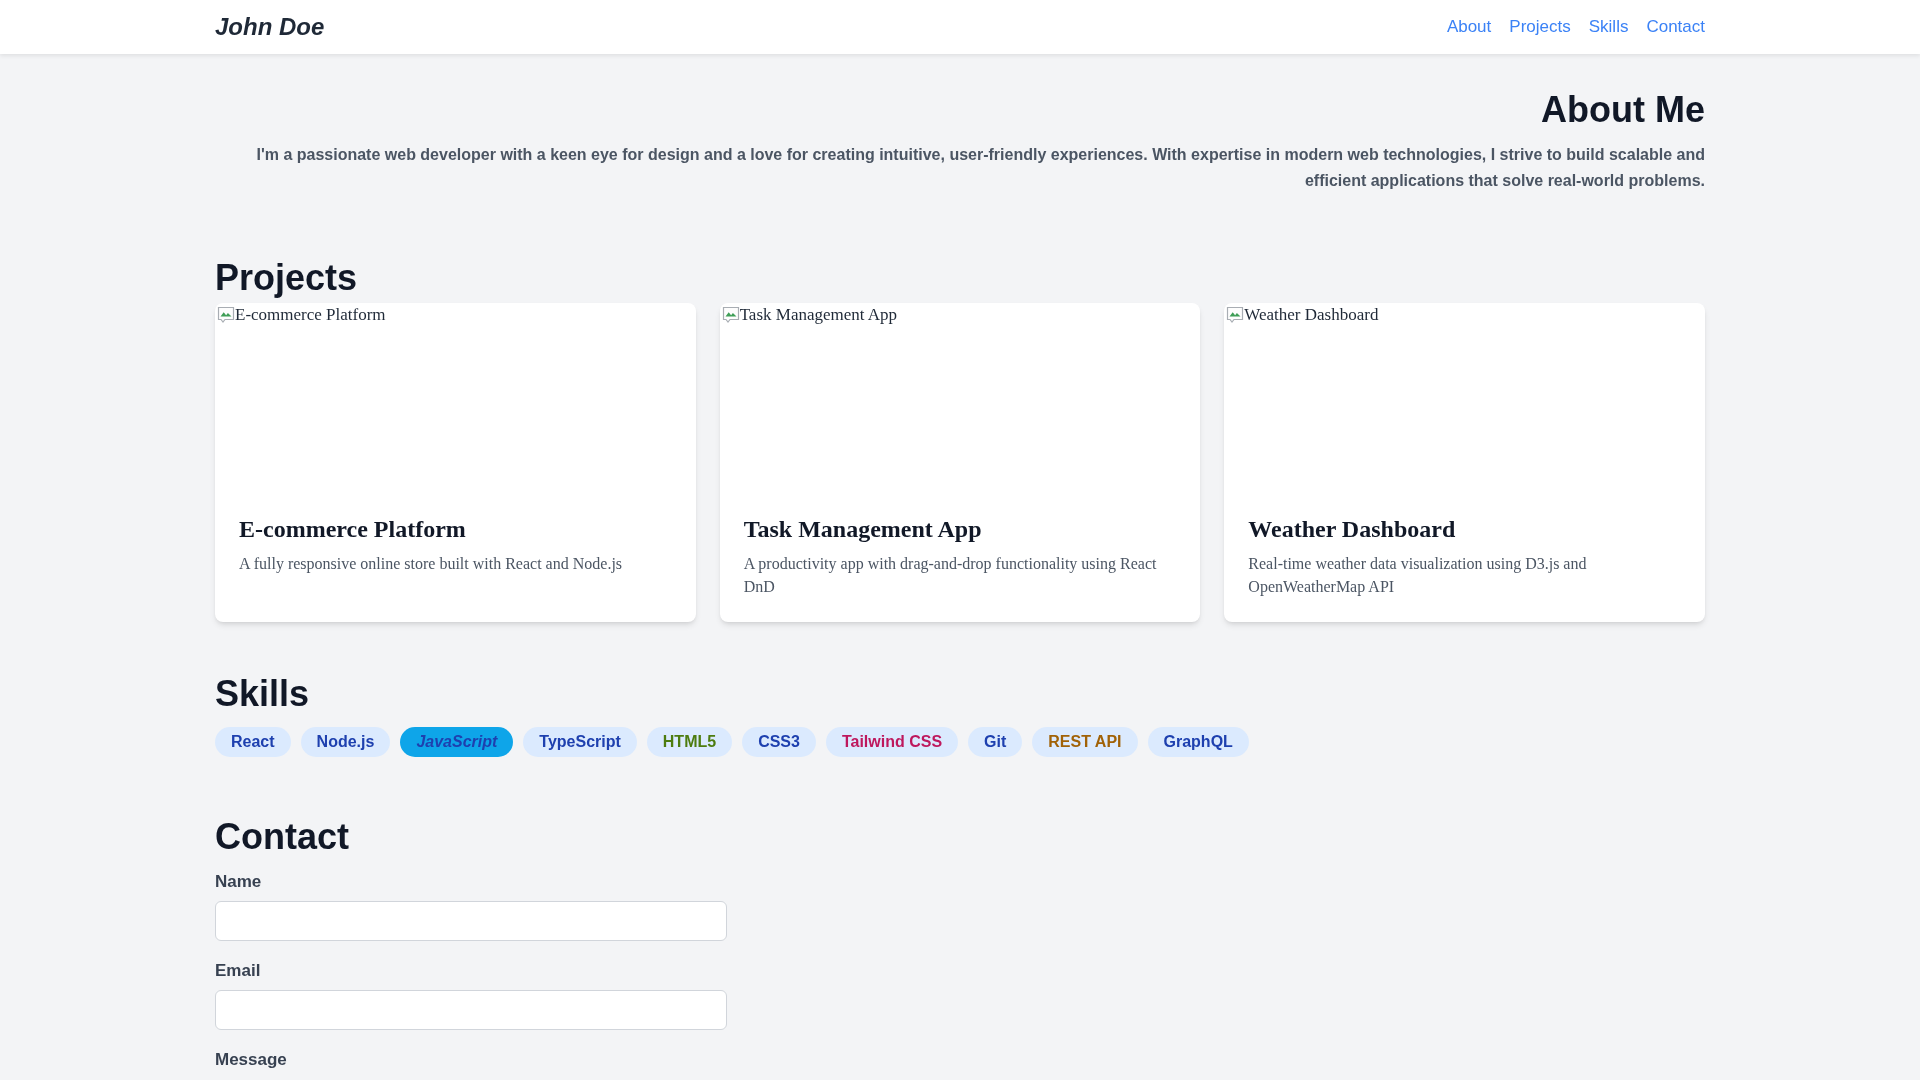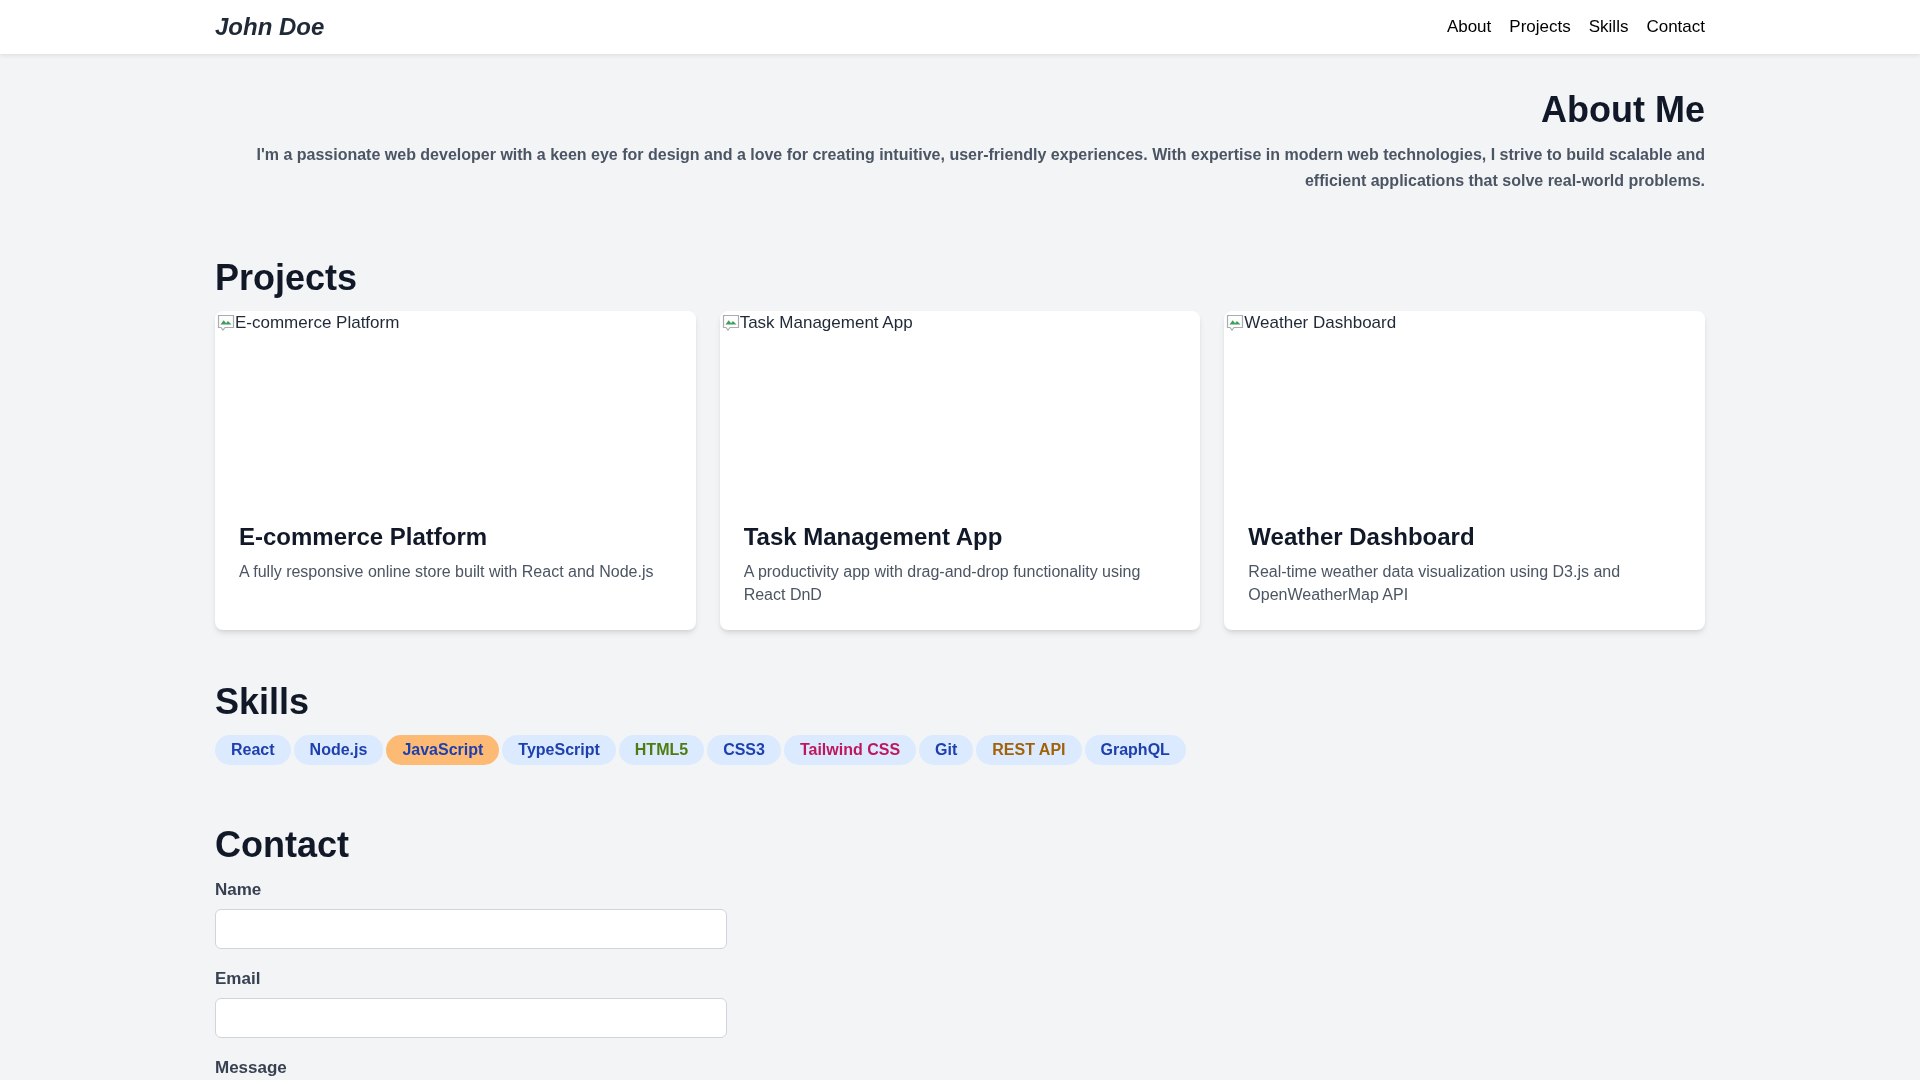--- a/index.html
+++ b/index.html
@@ -19,56 +19,56 @@
     height: 54px;
     box-shadow: 0 2px 4px rgba(0,0,0,0.08);
     position: relative; z-index: 2;
   }
   .header-inner {
     height: 100%;
     display: flex; align-items: center; justify-content: space-between;
   }
   .brand { font-size: 24px; font-weight: 700; color: #1f2937; cursor: pointer; font-style: italic; }
   nav { display: flex; gap: 18px; }
-  nav a { color: #000000; text-decoration: none; font-size: 17px; cursor: pointer; }
+  nav a { color: #3b82f6; text-decoration: none; font-size: 17px; cursor: pointer; }
 
   
   h2.section-heading {
     margin: 0; font-size: 36px; line-height: 1.2; font-weight: 700; color: #111827;
   }
   .about { margin-top: 34px; text-align: right; }
   .about p {
     margin: 11px 0 0; font-size: 16px; line-height: 1.62; color: #4b5563; font-weight: bold;
   }
 
   .projects { margin-top: 62px; }
   .cards-grid {
-    margin-top: 12px;
-    display: grid; grid-template-columns: repeat(3, 1fr); gap: 24px;
+    margin-top: 4px;
+    display: grid; grid-template-columns: repeat(3, 1fr); gap: 24px; font-family: Liberation Serif, serif;
   }
   .card {
     background: #ffffff; border-radius: 8px; overflow: hidden;
     box-shadow: 0 4px 6px -1px rgba(0,0,0,0.1), 0 2px 4px -2px rgba(0,0,0,0.1);
   }
   .card-img {
     height: 192px; padding: 2px 0 0 2px;
     display: flex; align-items: flex-start;
   }
   .broken-wrap { display: inline-flex; align-items: center; }
   .alt-text { font-size: 17px; color: #1f2937; line-height: 19px; }
   .card-body { padding: 20px 24px 24px; }
   .card-body h3 {
     margin: 0; font-size: 24px; line-height: 1.2; font-weight: 700; color: #111827;
   }
   .card-body p {
     margin: 8px 0 0; font-size: 16px; line-height: 1.45; color: #4b5563;
   }
 
   .skills { margin-top: 50px; }
-  .pills { margin-top: 11px; display: flex; flex-wrap: wrap; gap: 3px; }
+  .pills { margin-top: 11px; display: flex; flex-wrap: wrap; gap: 10px; }
   .pill {
     display: inline-block;
     padding: 6px 16px;
     border-radius: 9999px;
     font-size: 16px; font-weight: 700;
     line-height: 1.15;
   }
 
   .contact { margin-top: 58px; }
   .field { margin-top: 12px; }
@@ -161,21 +161,21 @@
       </div>
 
     </div>
   </section>
 
   <section class="skills">
     <h2 class="section-heading">Skills</h2>
     <div class="pills">
       <span class="pill" style="background: rgb(219, 234, 254); color: rgb(30, 64, 175);">React</span>
       <span class="pill" style="background: rgb(219, 234, 254); color: rgb(30, 64, 175);">Node.js</span>
-      <span class="pill" style="background: #fdba74; color: rgb(30, 64, 175);">JavaScript</span>
+      <span class="pill" style="background: #0ea5e9; color: rgb(30, 64, 175); font-style: italic;">JavaScript</span>
       <span class="pill" style="background: rgb(219, 234, 254); color: rgb(30, 64, 175);">TypeScript</span>
       <span class="pill" style="background: rgb(219, 234, 254); color: #4d7c0f; text-align: center;">HTML5</span>
       <span class="pill" style="background: rgb(219, 234, 254); color: rgb(30, 64, 175);">CSS3</span>
       <span class="pill" style="background: rgb(219, 234, 254); color: #be185d;">Tailwind CSS</span>
       <span class="pill" style="background: rgb(219, 234, 254); color: rgb(30, 64, 175);">Git</span>
       <span class="pill" style="background: rgb(219, 234, 254); color: #a16207;">REST API</span>
       <span class="pill" style="background: rgb(219, 234, 254); color: rgb(30, 64, 175);">GraphQL</span>
     </div>
   </section>
 

